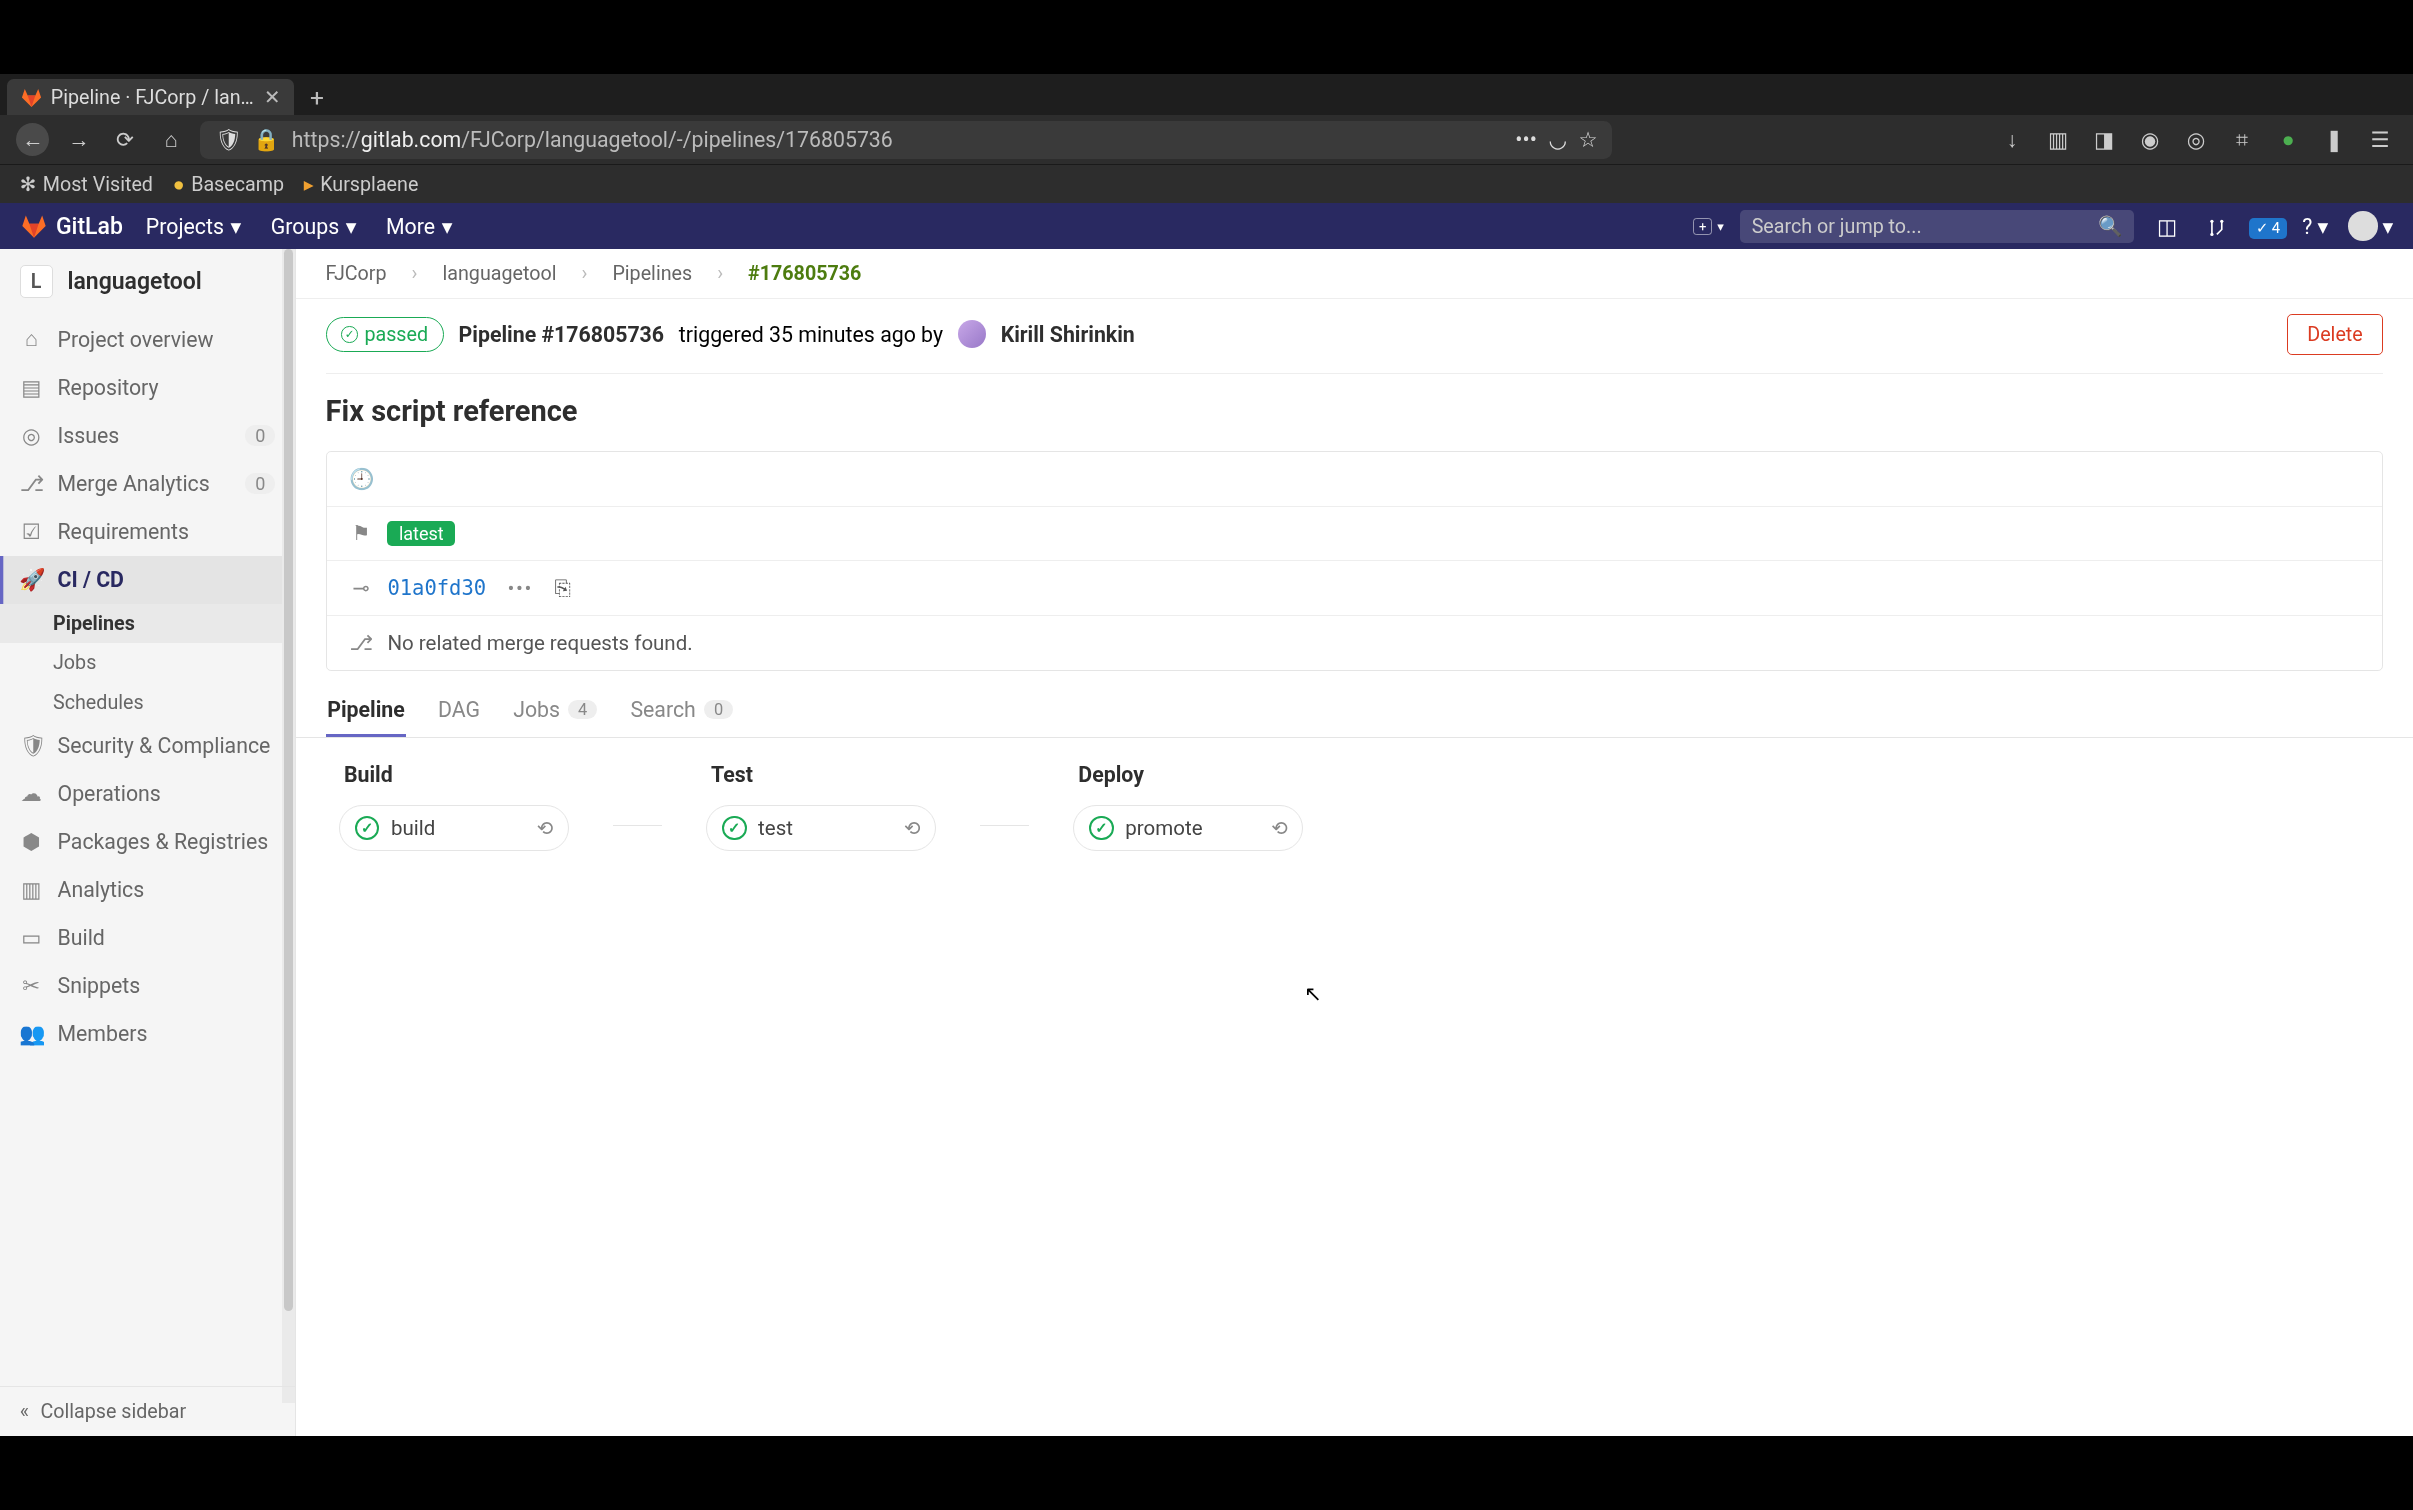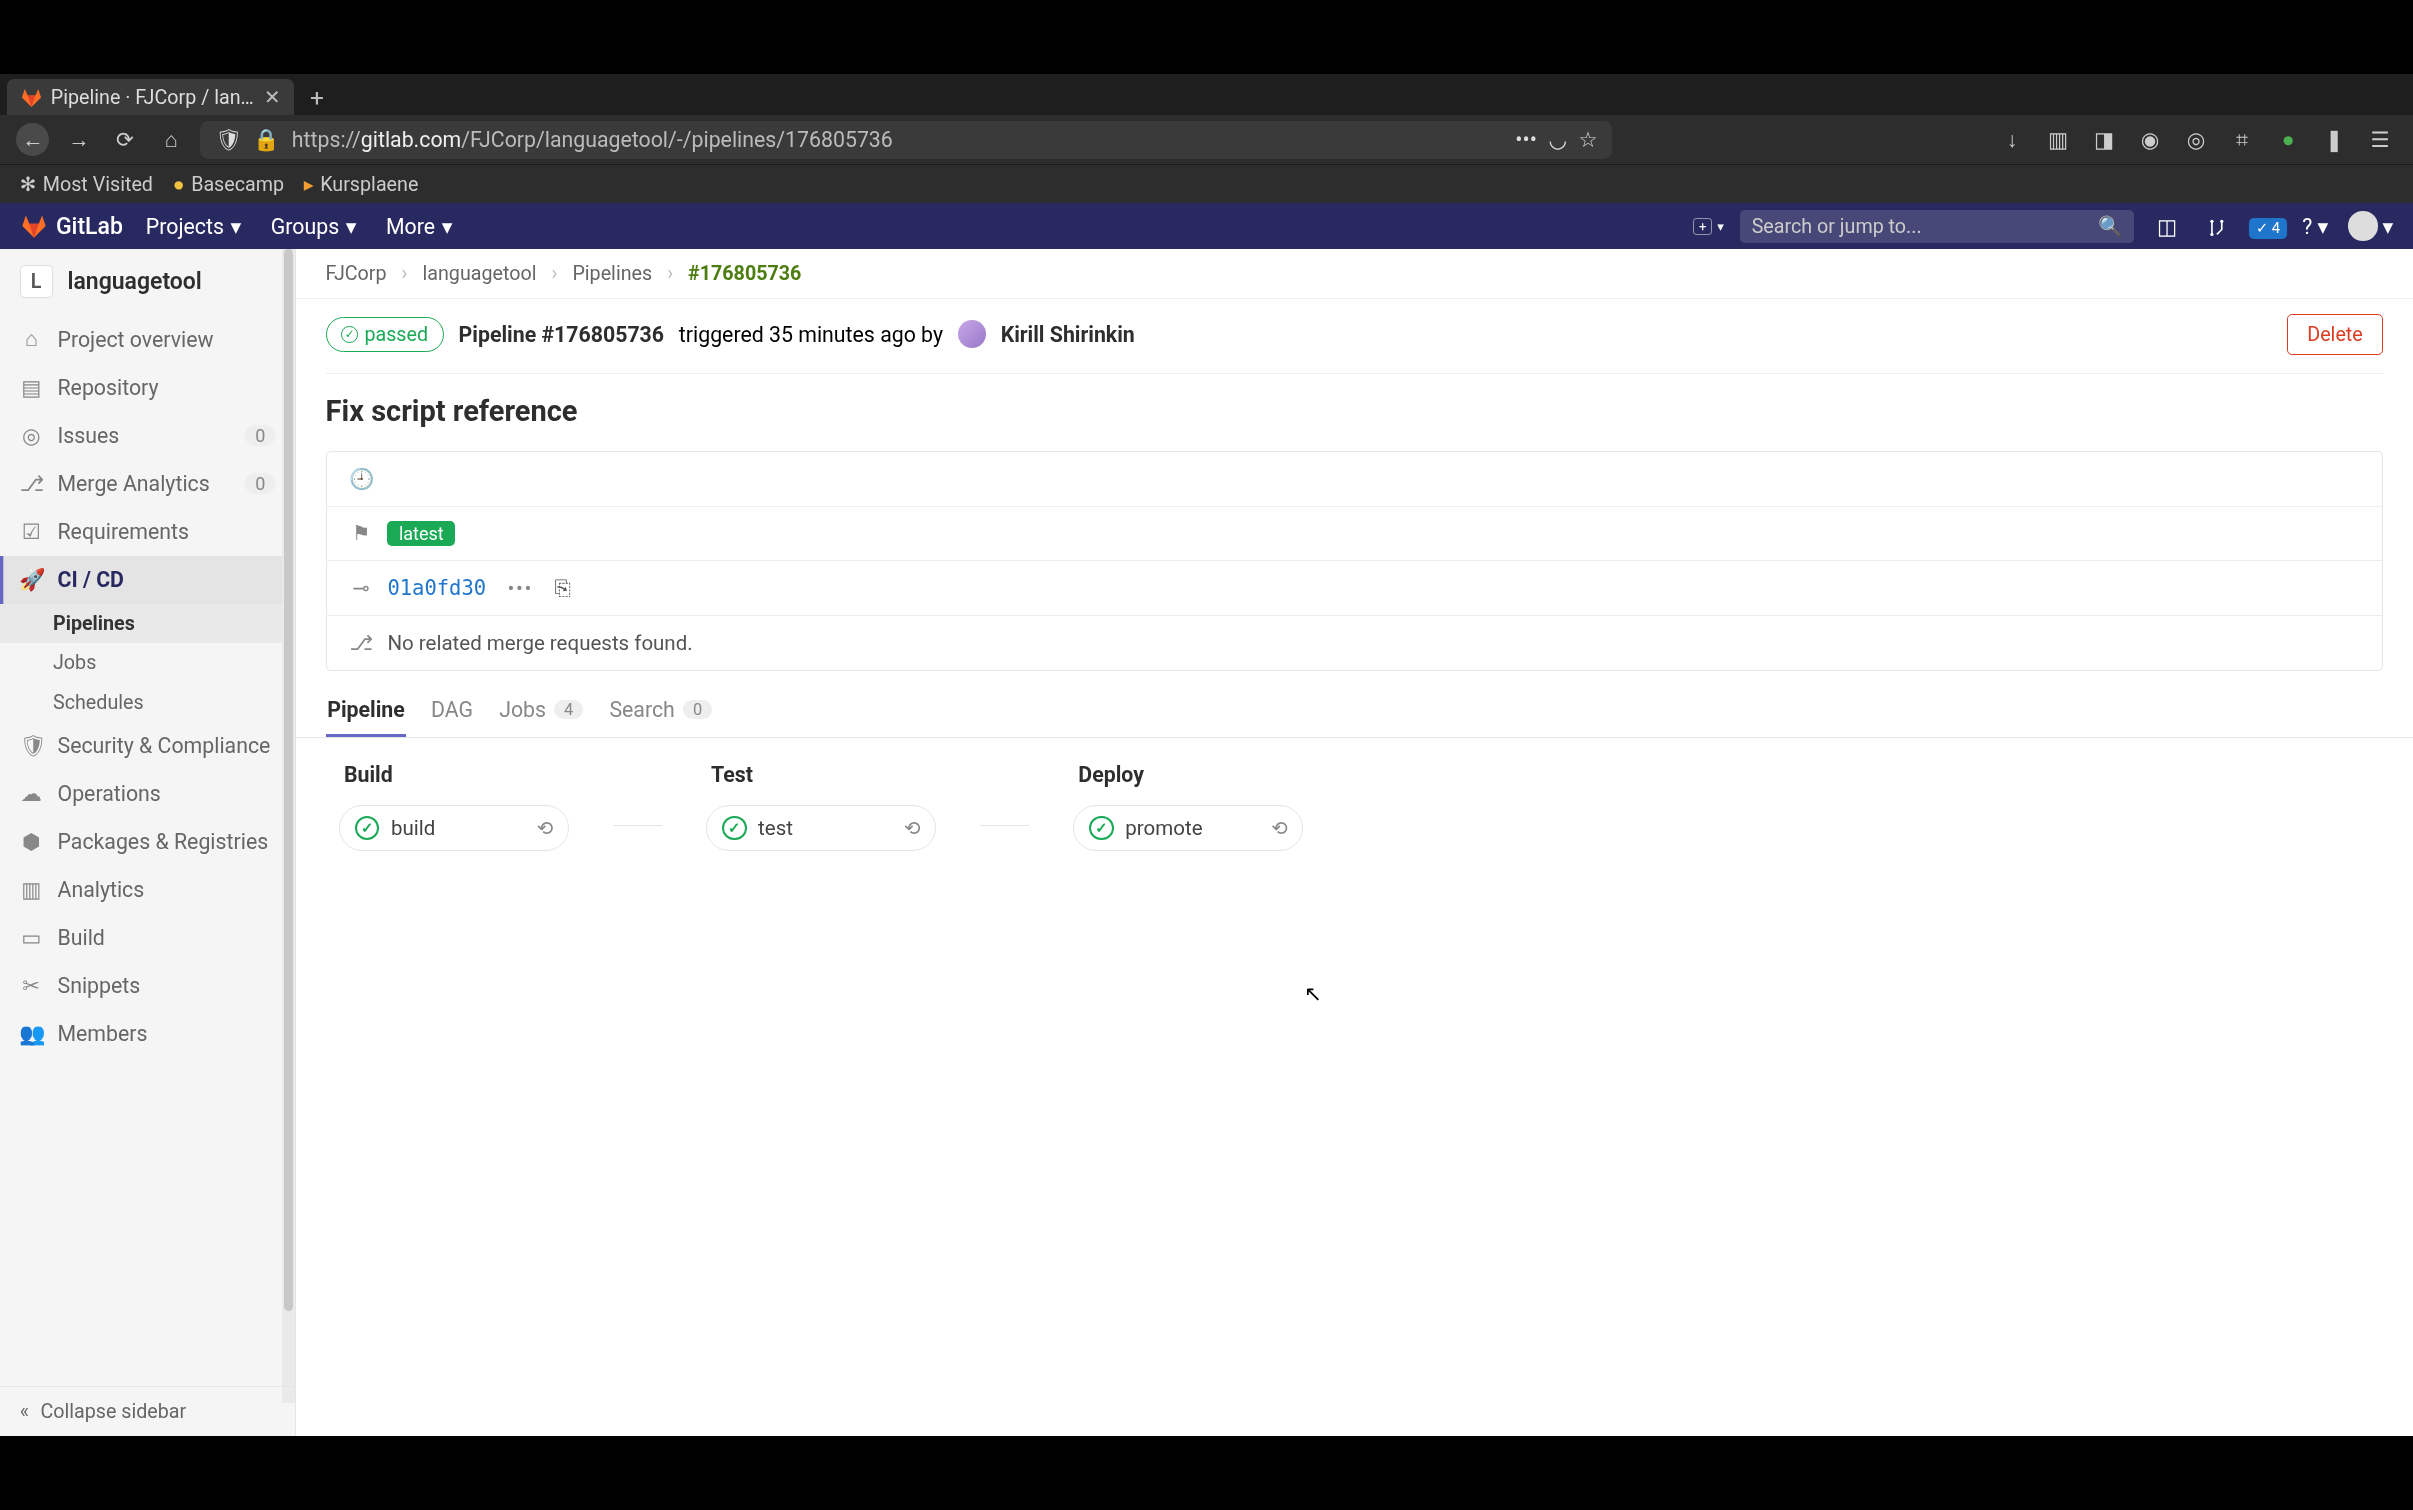--- a/index.html
+++ b/index.html
@@ -61,21 +61,21 @@
     .sbitem.active { background: #e4e4e4; color: #292961; font-weight: 700; box-shadow: inset 3.3px 0 0 #6666c4; }
     .sbitem .count { margin-left: auto; background: #eee; color: #888; border-radius: 9.9px; padding: 0 9.9px; font-size: 18px; }
     .subitem { padding: 8.2px 19.7px 8.2px 53px; font-size: 19.7px; color: #666; cursor: pointer; }
     .subitem.active { background: #e9e9e9; font-weight: 700; color: #333; }
     .collapse { position: absolute; bottom: 0; left: 0; right: 0; padding: 13px 19.7px; font-size: 19.7px; color: #666; display: flex; align-items: center; gap: 11.5px; border-top: 0.8px solid #e5e5e5; }
     .sbscroll { position: absolute; right: 0; top: 0; bottom: 33px; width: 13px; background: #eaeaea; }
     .sbscroll .thumb { position: absolute; top: 0; height: 92%; left: 1.6px; right: 1.6px; background: #c8c8c8; border-radius: 4.9px; }
     
     
     .main { flex: 1; padding: 0; overflow: auto; }
-    .crumbs { padding: 13px 29.6px; font-size: 19.7px; color: #666; display: flex; align-items: center; gap: 15px; }
+    .crumbs { padding: 13px 29.6px; font-size: 19.7px; color: #666; display: flex; align-items: center; gap: 25px; }
     .crumbs .sep { color: #bbb; }
     .crumbs .cur { font-weight: 700; color: #4d7c0f; }
     .crumbs a { color: #666; text-decoration: none; }
     
     .header-row { display: flex; align-items: center; padding: 14.8px 29.6px; gap: 14.8px; font-size: 21.3px; }
     .status-pill { border: 0.8px solid #1aaa55; color: #1aaa55; border-radius: 19.7px; padding: 4.9px 14.8px; display: flex; align-items: center; gap: 6.6px; font-size: 19.7px; }
     .status-pill .dot { width: 16.4px; height: 16.4px; border: 1.6px solid #1aaa55; border-radius: 50%; display: flex; align-items: center; justify-content: center; font-size: 11.5px; }
     .header-row .strong { font-weight: 700; color: #2e2e2e; }
     .header-row .avatar { width: 28px; height: 28px; border-radius: 50%; background: linear-gradient(135deg,#c8a8e8,#9878c8); }
     .delete-btn { margin-left: auto; border: 0.8px solid #db3b21; color: #db3b21; background: #fff; border-radius: 4.9px; padding: 8.2px 19.7px; font-size: 19.7px; cursor: pointer; }
@@ -86,21 +86,21 @@
     h1.title { font-size: 29px; font-weight: 700; color: #2e2e2e; padding: 19.7px 29.6px 23px; }
     
     .infobox { border: 0.8px solid #e5e5e5; border-radius: 4.9px; margin: 0 29.6px; }
     .inforow { display: flex; align-items: center; gap: 14.8px; padding: 14.8px 23px; font-size: 20.5px; color: #555; border-bottom: 0.8px solid #eee; }
     .inforow:last-child { border-bottom: none; }
     .inforow .icon { width: 23px; text-align: center; color: #888; }
     .inforow code { font-family: Menlo, monospace; color: #1f75cb; }
     .latest-badge { background: #1aaa55; color: #fff; border-radius: 4.9px; padding: 1.6px 11.5px; font-size: 18px; }
     .dots { color: #888; letter-spacing: 1.6px; padding: 0 6.6px; }
     
-    .tabs { display: flex; gap: 23px; padding: 16.4px 29.6px 0; font-size: 21.3px; border-bottom: 0.8px solid #e5e5e5; }
+    .tabs { display: flex; gap: 30px; padding: 16.4px 29.6px 0; font-size: 21.3px; border-bottom: 0.8px solid #e5e5e5; }
     .tabs .t { padding: 9.9px 1.6px 14.8px; color: #888; position: relative; cursor: pointer; display: flex; align-items: center; gap: 8.2px; }
     .tabs .t.active { color: #2e2e2e; font-weight: 700; }
     .tabs .t.active::after { content: ''; position: absolute; left: 0; right: 0; bottom: -0.8px; height: 3.3px; background: #6666c4; }
     .tabs .cnt { background: #eee; color: #888; border-radius: 9.9px; padding: 0 9.9px; font-size: 16.4px; }
     
     .stages { display: flex; gap: 49px; padding: 24.6px 43px; align-items: flex-start; }
     .stage { display: flex; flex-direction: column; gap: 18px; }
     .stage-name { font-size: 21.3px; font-weight: 700; color: #2e2e2e; padding-left: 4.9px; }
     .job { border: 0.8px solid #e5e5e5; border-radius: 33px; width: 230px; height: 46px; display: flex; align-items: center; padding: 0 14.8px; gap: 11.5px; font-size: 20.5px; color: #444; background: #fff; position: relative; }
     .job .ok { width: 24.6px; height: 24.6px; border: 2.5px solid #1aaa55; border-radius: 50%; display: flex; align-items: center; justify-content: center; color: #1aaa55; font-size: 14.8px; font-weight: bold; }

